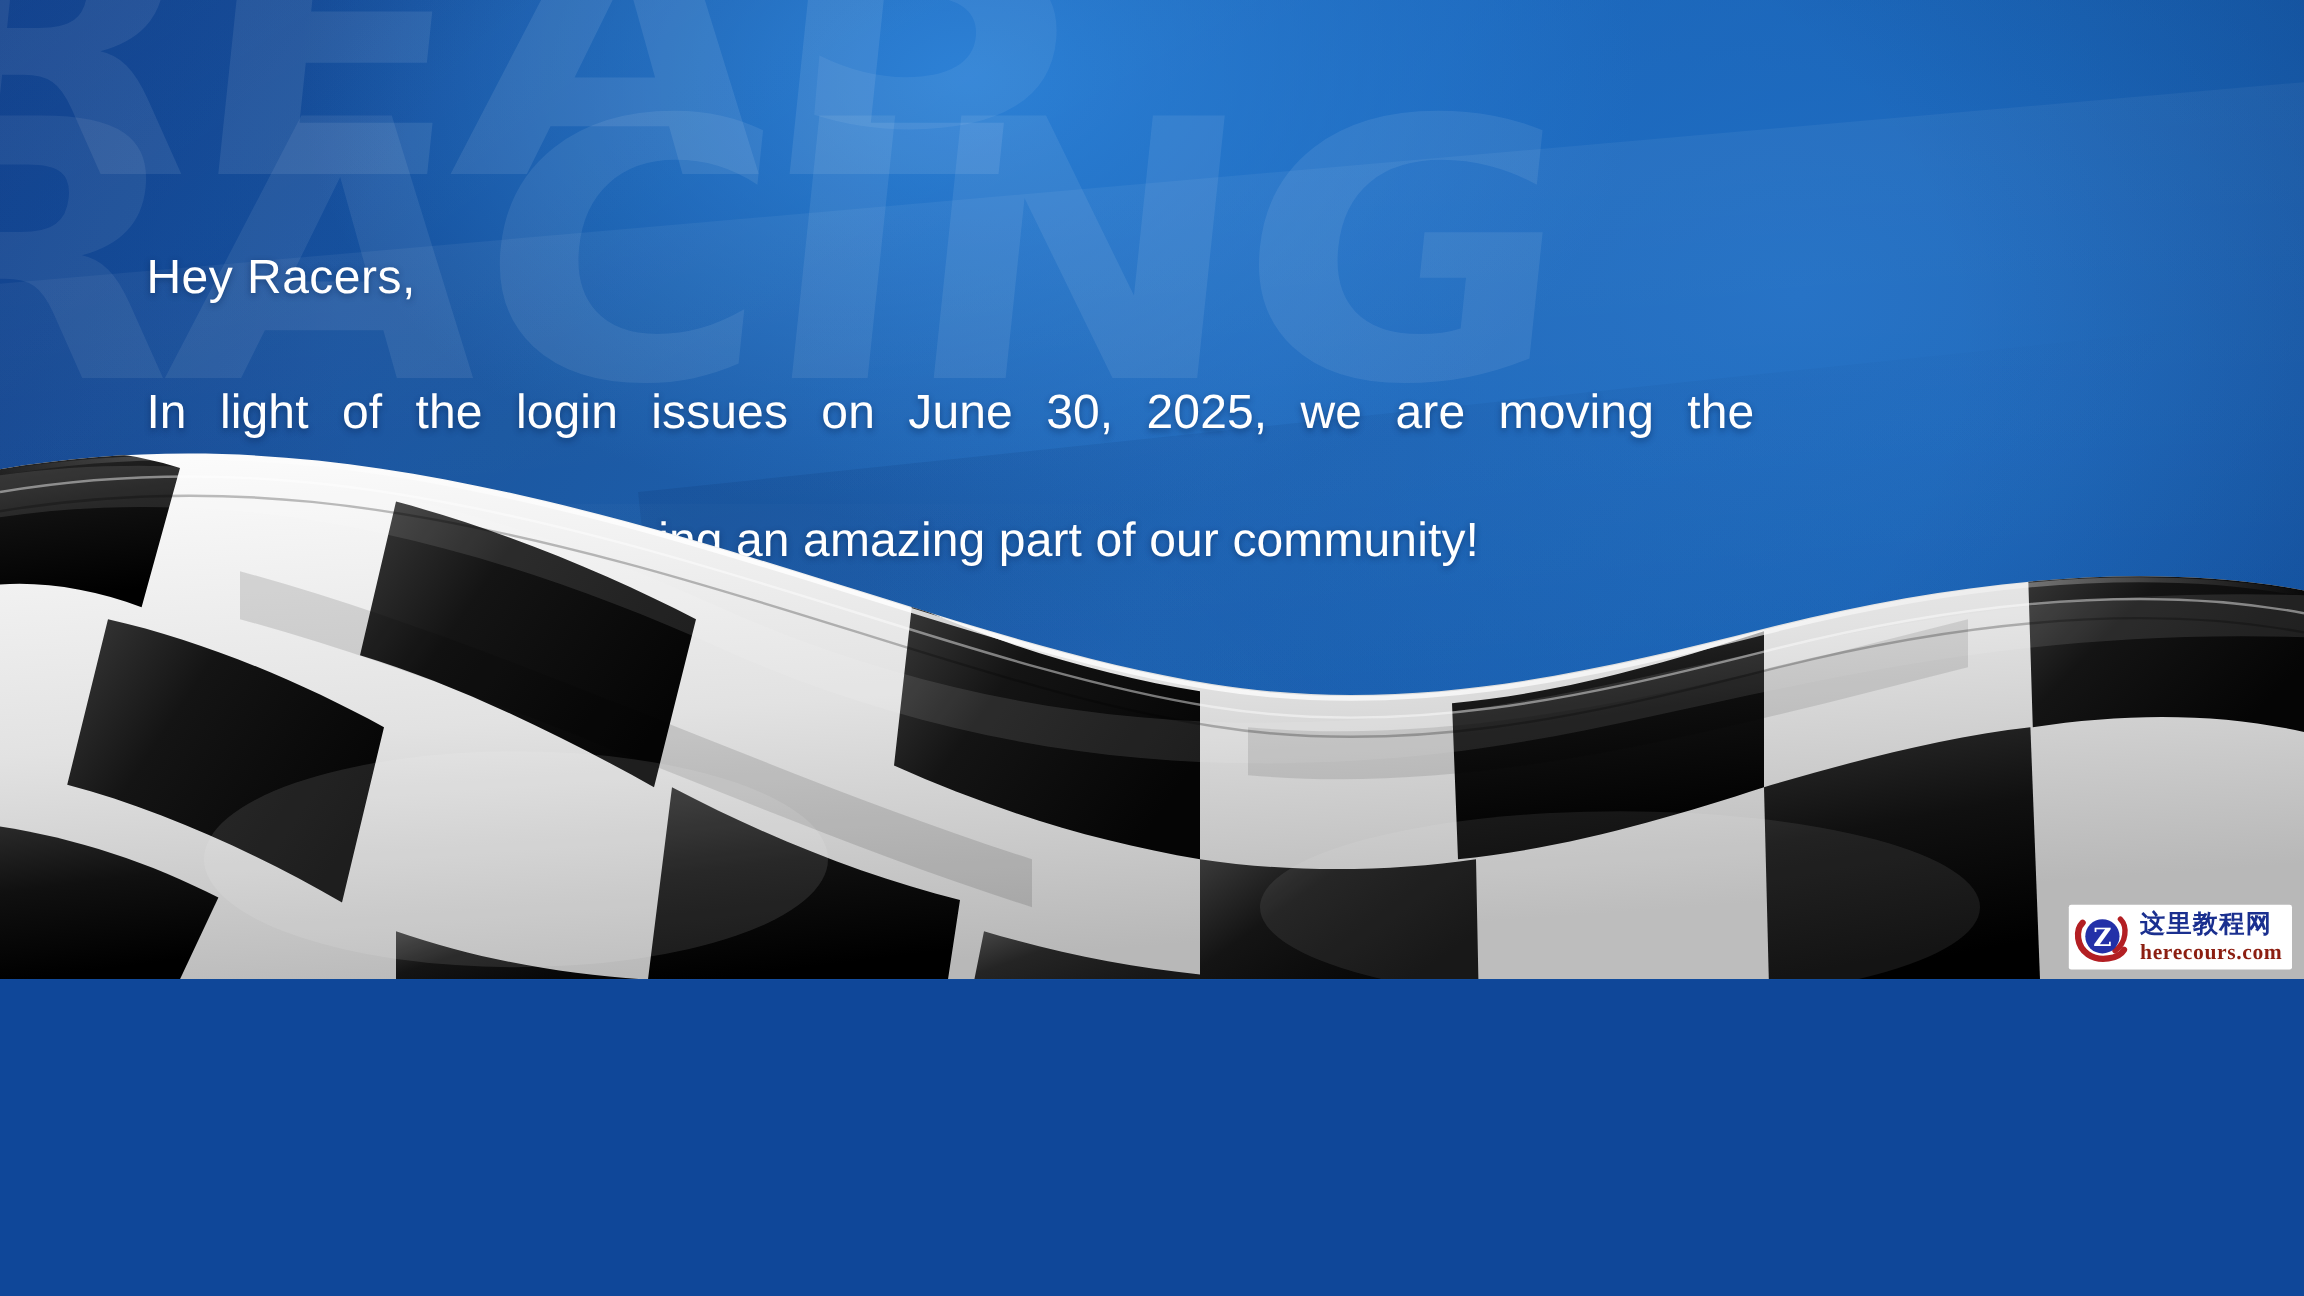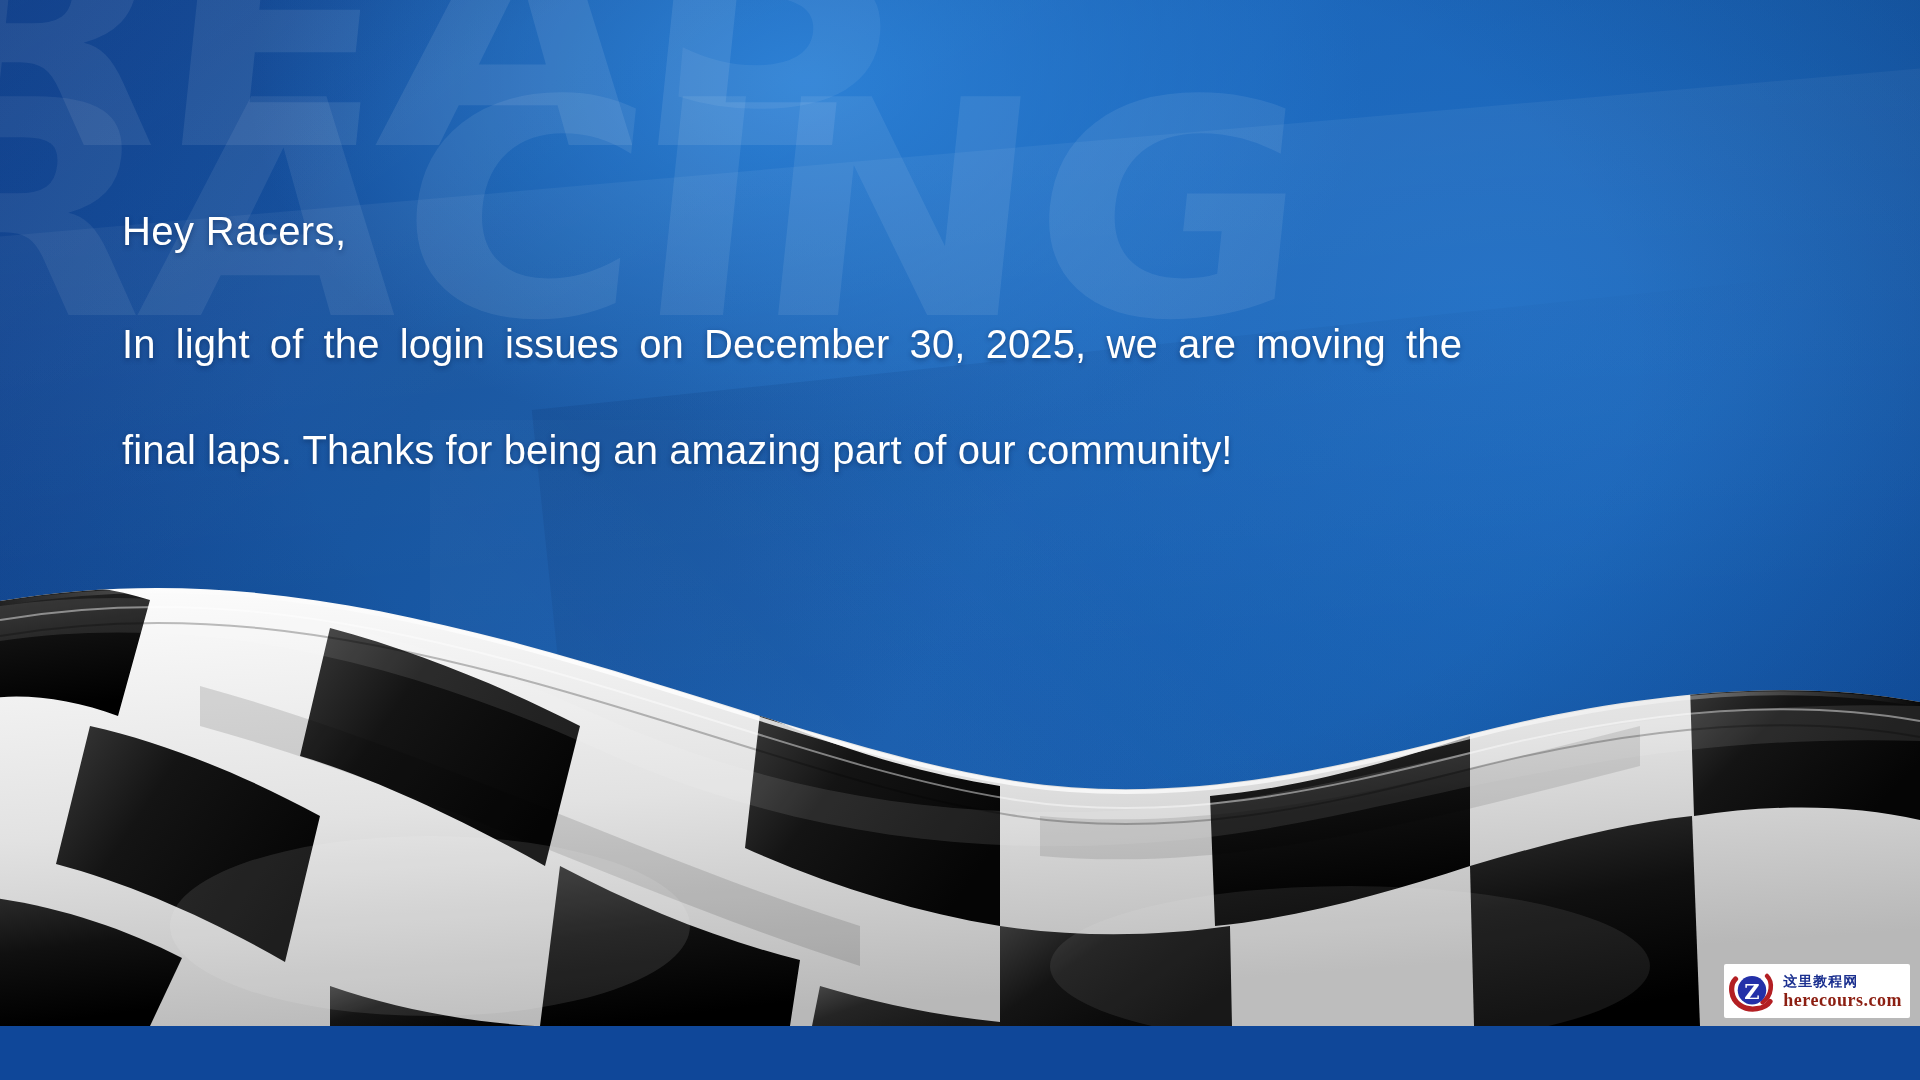--- a/index.html
+++ b/index.html
@@ -6,21 +6,21 @@
   * { margin:0; padding:0; box-sizing:border-box; }
   html, body {
     width:1920px; height:1080px;
     overflow:hidden;
     background:#0f4799;
     font-family:"Liberation Sans", sans-serif;
   }
 
   #stage {
     position:relative;
-    width:1920px; height:1026px;
+    width:1920px; height:816px;
     overflow:hidden;
     background:
       radial-gradient(ellipse 900px 600px at 42% 8%, #2b80d6 0%, rgba(43,128,214,0) 62%),
       radial-gradient(ellipse 1200px 900px at 78% 30%, #1f6ec4 0%, rgba(31,110,196,0) 70%),
       linear-gradient(118deg, #0e4396 0%, #14539f 26%, #1b62b4 52%, #165aa8 74%, #0f4a9c 100%);
   }
 
   
   .bg-word {
     position:absolute;
@@ -135,21 +135,21 @@
     background:#ffffff;
     display:flex;
     align-items:center;
     gap:7px;
     border-radius:2px;
   }
   .wm-logo { width:48px; height:46px; flex:0 0 auto; }
   .wm-text { display:flex; flex-direction:column; justify-content:center; line-height:1; }
   .wm-cn {
     font-family:"DejaVu Sans", sans-serif;
-    font-size:14px; font-weight:bold;
+    font-size:21px; font-weight:bold;
     color:#1a2f8f;
     letter-spacing:1px;
   }
   .wm-url {
     font-family:"Liberation Serif", serif;
     font-size:18px; font-weight:bold;
     color:#8c1f12;
     letter-spacing:0.5px;
     margin-top:3px;
   }
@@ -165,21 +165,21 @@
 
   <div class="sheen a"></div>
   <div class="sheen b"></div>
   <div class="sheen c"></div>
   <div class="sheen d"></div>
   <div class="vignette"></div>
 
   <div class="copy">
     <div class="greeting">Hey Racers,</div>
     <div class="body-copy">
-      <p class="justified">In light of the login issues on December 30, 2025, we are moving the</p>
+      <p class="justified">In light of the login issues on June 30, 2025, we are moving the</p>
       <p>final laps. Thanks for being an amazing part of our community!</p>
     </div>
   </div>
 
   <div id="flag">
     <svg width="1920" height="460" viewBox="0 0 1920 460" preserveAspectRatio="none" aria-hidden="true">
       <defs>
         <linearGradient id="blkA" x1="0" y1="0" x2="0.2" y2="1">
           <stop offset="0%" stop-color="#2c2c2c"></stop>
           <stop offset="45%" stop-color="#101010"></stop>

